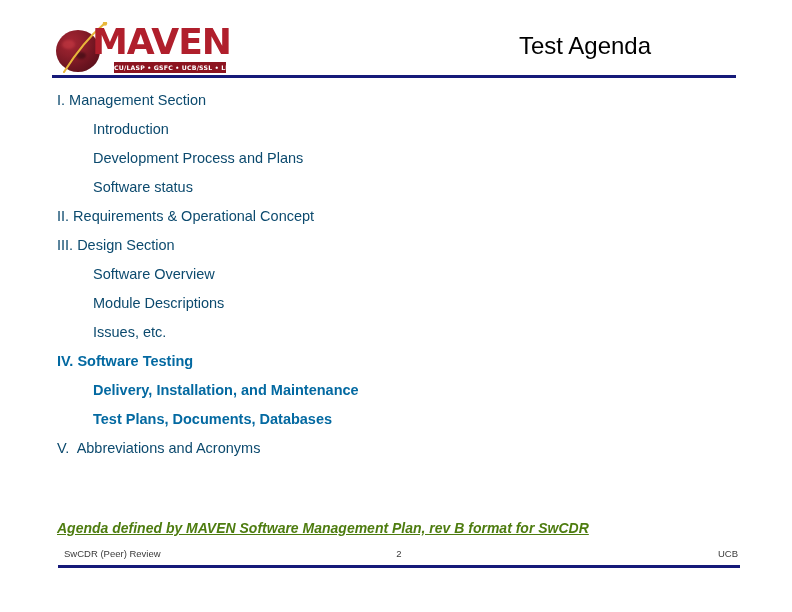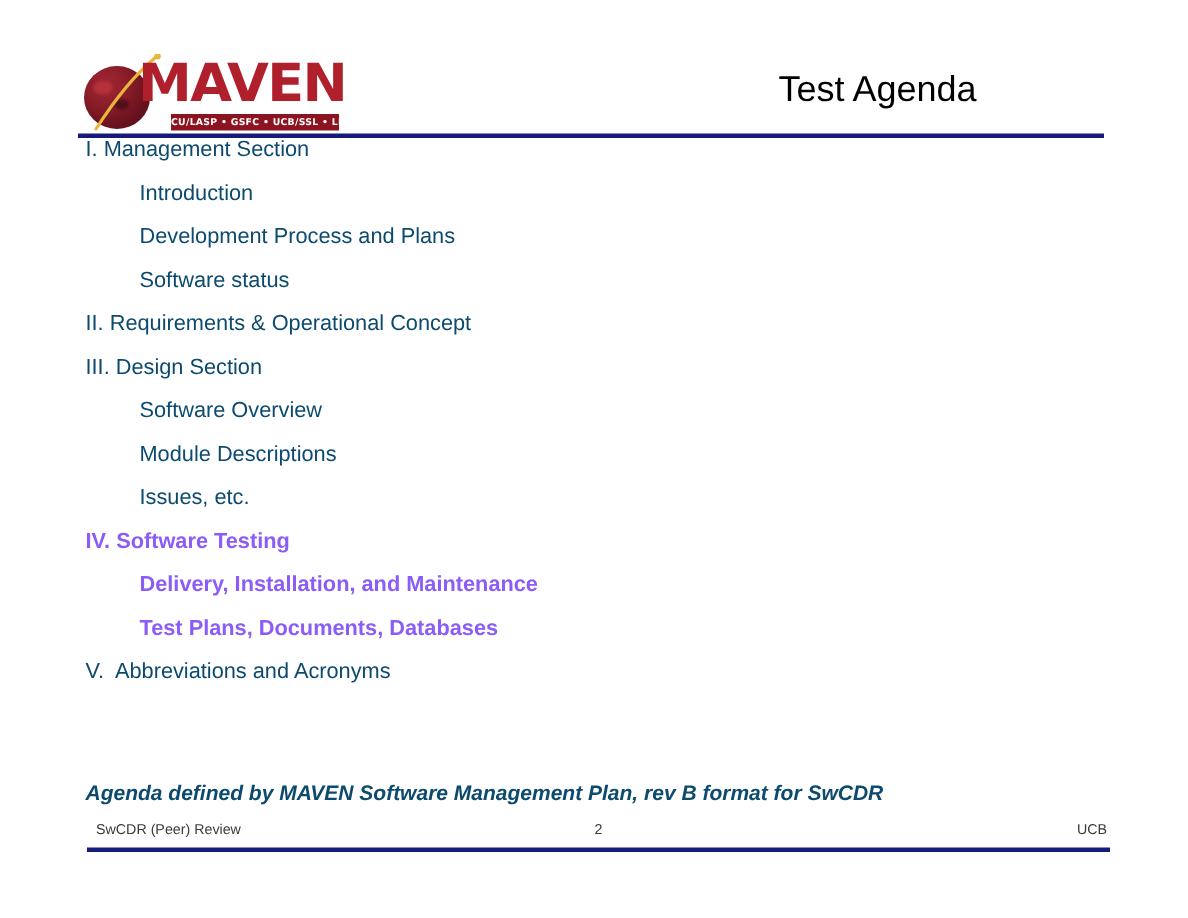--- a/index.html
+++ b/index.html
@@ -13,21 +13,21 @@
     position: relative;
     overflow: hidden;
     font-family: "Liberation Sans", sans-serif;
     -webkit-font-smoothing: antialiased;
   }
 
   
   .slide-header {
     position: absolute;
     left: 0;
-    top: 16px;
+    top: 2px;
     width: 792px;
     height: 80px;
   }
 
   .logo-block {
     position: absolute;
     left: 56px;
     top: 12px;
     width: 165px;
     height: 56px;
@@ -137,34 +137,35 @@
   .agenda-line {
     font-size: 14.5px;
     line-height: 29px;
     white-space: pre;
     color: #0c4a6e;
   }
   .lvl-1 { padding-left: 57px; }
   .lvl-2 { padding-left: 93px; }
 
   .agenda-line.dark {
-    color: #8b5cf6;
+    color: #0369a1;
     font-weight: bold;
   }
 
   
   .note-line {
     position: absolute;
     left: 57px;
     top: 520px;
     font-size: 14px;
     font-style: italic;
     font-weight: bold;
-    color: #0c4a6e;
-    white-space: nowrap;
+    color: #4d7c0f;
+    white-space: nowrap;
+    text-decoration: underline;
   }
 
   
   .footer-rule {
     position: absolute;
     left: 58px;
     top: 565px;
     width: 682px;
     height: 3px;
     background: #161a79;

